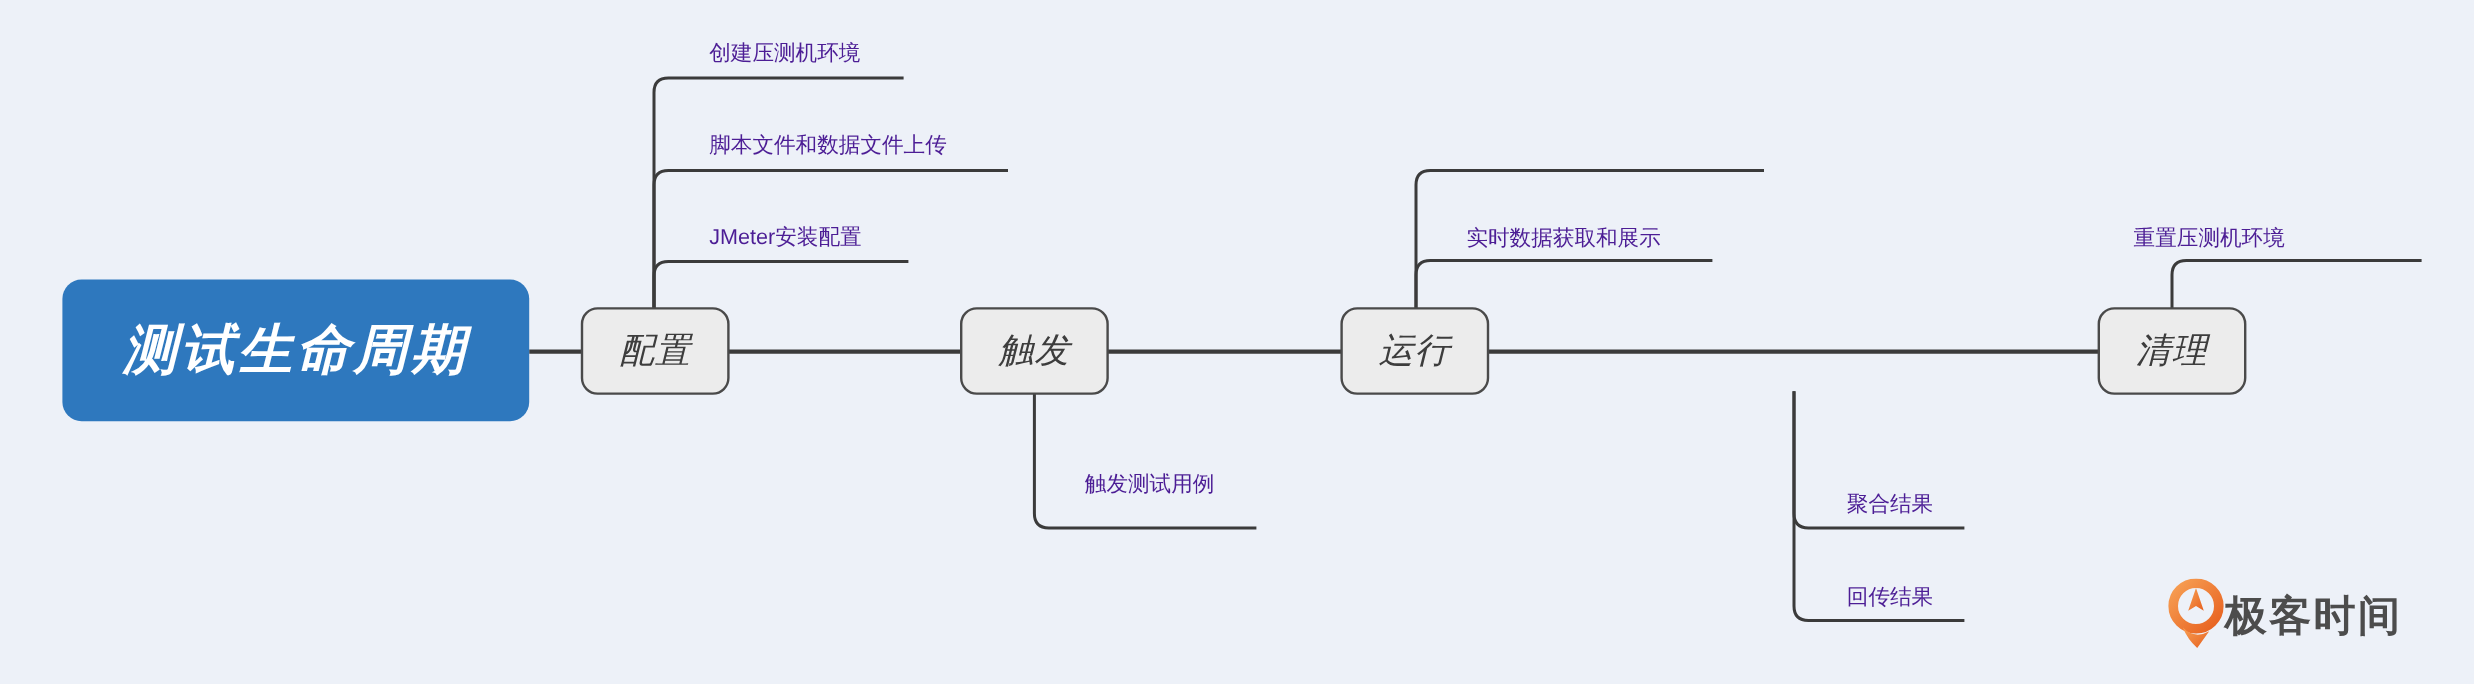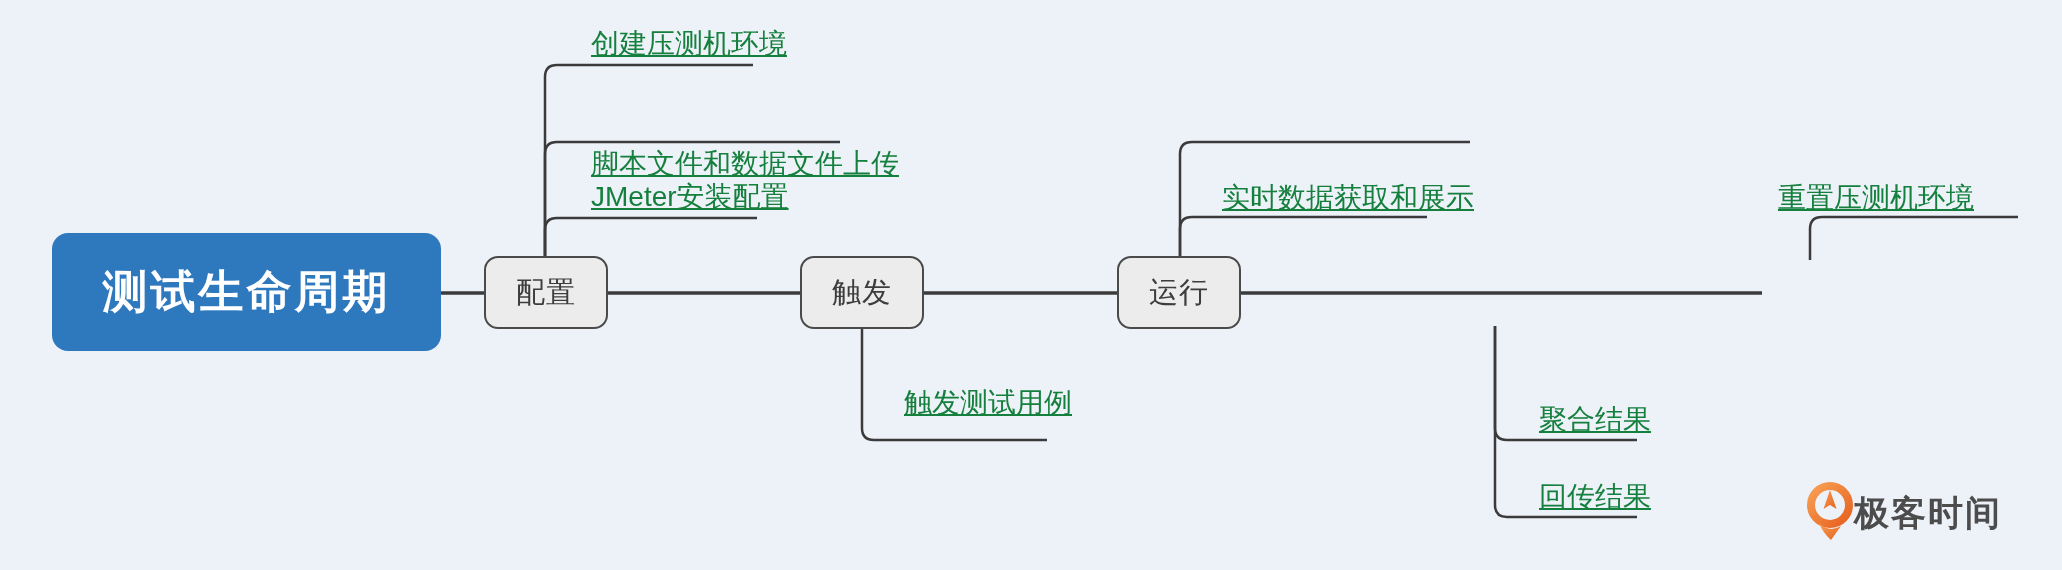--- a/index.html
+++ b/index.html
@@ -8,44 +8,44 @@
     position:relative;
     width:2062px;height:570px;
     background:#edf1f8;
     overflow:hidden;
   }
   .connectors{position:absolute;left:0;top:0;z-index:1;}
   .node{
     position:absolute;z-index:2;
     display:flex;align-items:center;justify-content:center;
     box-sizing:border-box;
+    font-style:italic;
   }
   .root-node{
     left:52px;top:233px;width:389px;height:118px;
     background:#2e78be;border-radius:16px;
     color:#ffffff;font-size:45px;font-weight:bold;letter-spacing:3px;
   }
   .stage-node{
     width:124px;height:73px;top:256px;
     background:#ececec;border:2.5px solid #4a4a4a;border-radius:14px;
     color:#3d3d3d;font-size:29px;font-weight:500;letter-spacing:1px;
   }
   .stage-configure{left:484px;}
   .stage-trigger{left:800px;}
   .stage-run{left:1117px;}
   .stage-collect{left:1433px;}
   .stage-cleanup{left:1748px;}
   .leaf{
     position:absolute;z-index:2;
-    font-size:28px;line-height:26px;color:#15803d;
+    font-size:18px;line-height:26px;color:#4c1d95;
     white-space:nowrap;
-    text-decoration:underline;
   }
   .leaf-1{left:591px;top:31px;}
-  .leaf-2{left:591px;top:108px;margin-top:43px;}
+  .leaf-2{left:591px;top:108px;}
   .leaf-3{left:591px;top:184px;}
   .leaf-4{left:904px;top:390px;}
   .leaf-5{left:1222px;top:108px;}
   .leaf-6{left:1222px;top:185px;}
   .leaf-7{left:1539px;top:407px;}
   .leaf-8{left:1539px;top:484px;}
   .leaf-9{left:1778px;top:185px;}
   .logo{
     position:absolute;left:1806px;top:482px;height:62px;z-index:2;
     display:flex;align-items:center;
@@ -86,20 +86,21 @@
     <g stroke="#3b3b3b" stroke-width="2.5" fill="none">
       <path d="M2018 217 H1822 Q1810 217 1810 229 V260"></path>
     </g>
   </svg>
 
   <div class="node root-node">测试生命周期</div>
 
   <div class="node stage-node stage-configure">配置</div>
   <div class="node stage-node stage-run">运行</div>
   <div class="node stage-node stage-trigger">触发</div>
+  <div class="node stage-node stage-cleanup">清理</div>
 
   <div class="leaf leaf-1">创建压测机环境</div>
   <div class="leaf leaf-2">脚本文件和数据文件上传</div>
   <div class="leaf leaf-3">JMeter安装配置</div>
   <div class="leaf leaf-4">触发测试用例</div>
   <div class="leaf leaf-6">实时数据获取和展示</div>
   <div class="leaf leaf-7">聚合结果</div>
   <div class="leaf leaf-8">回传结果</div>
   <div class="leaf leaf-9">重置压测机环境</div>
 

